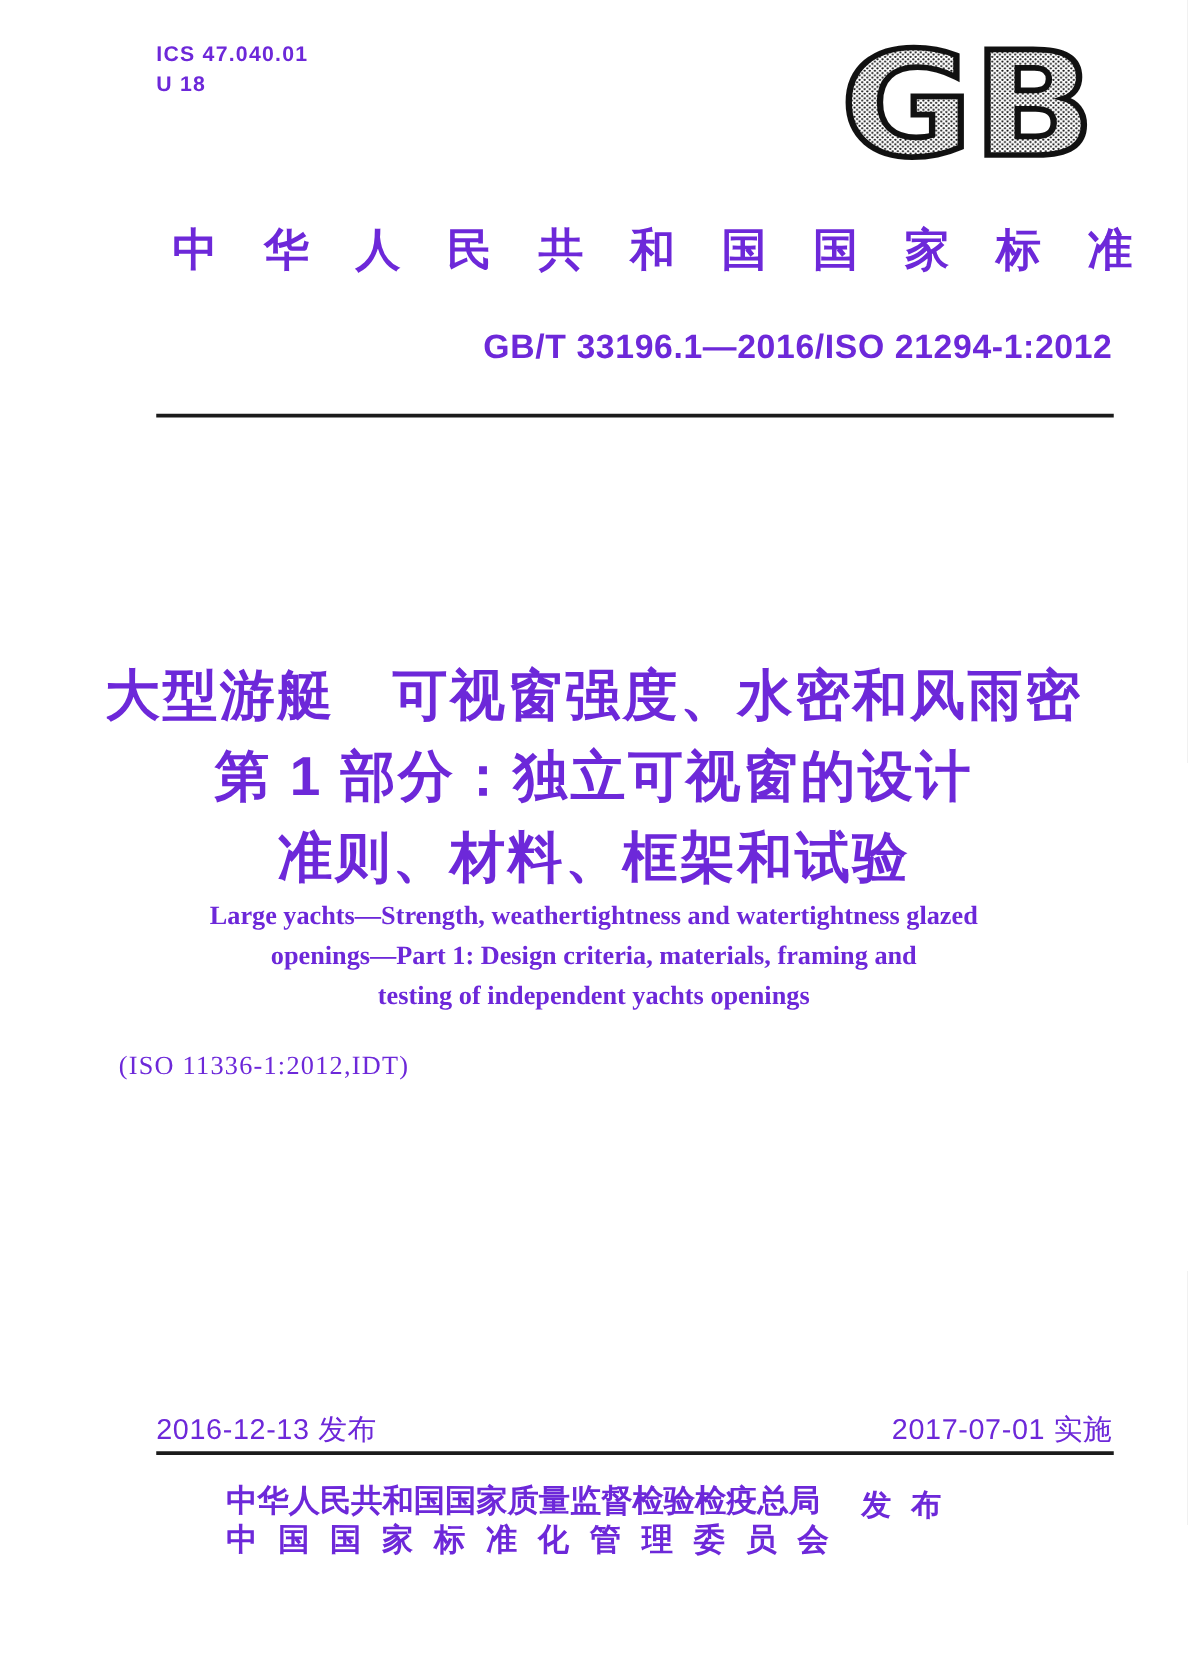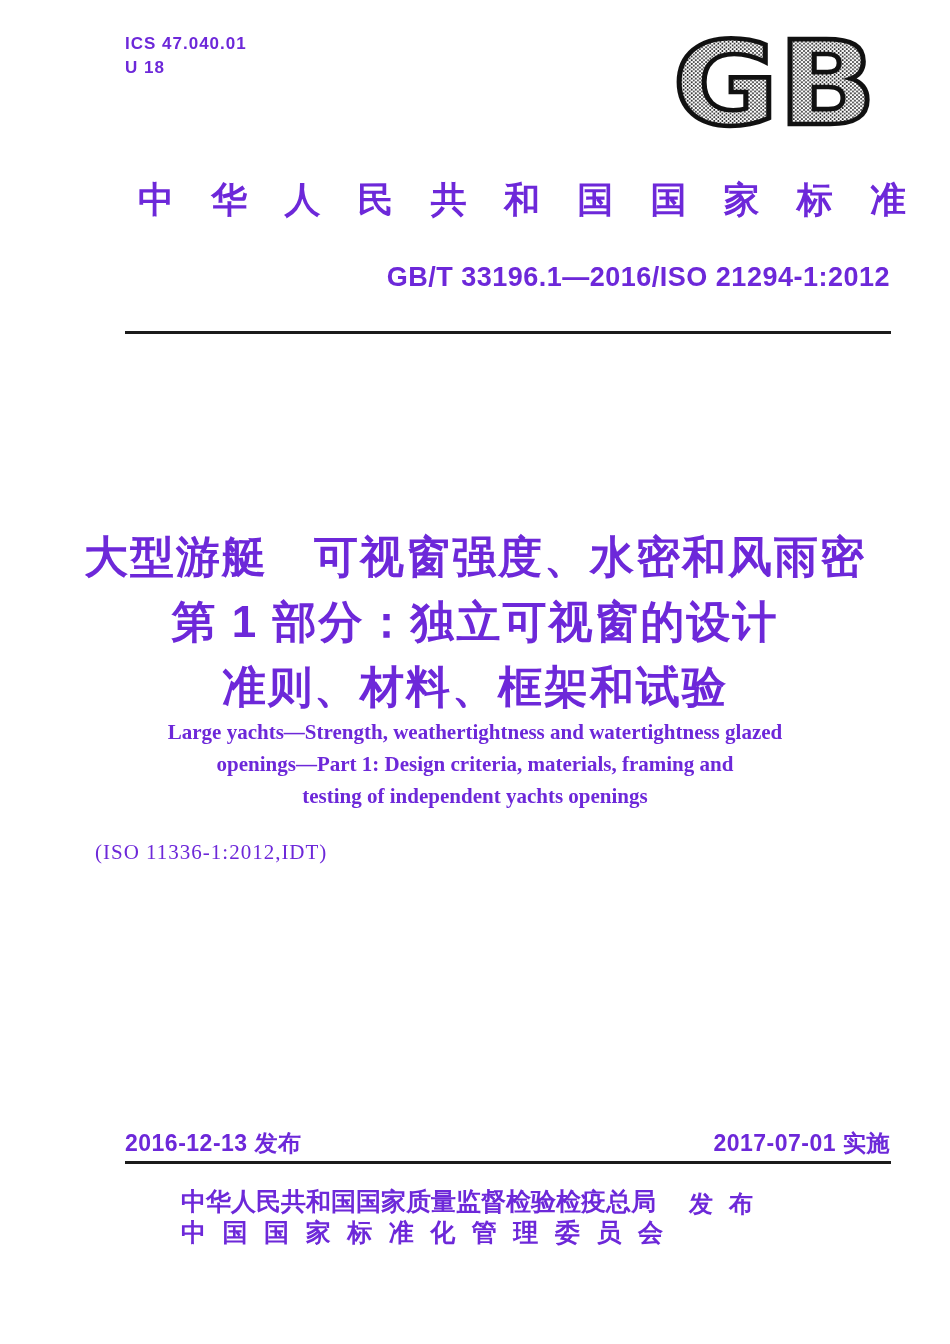--- a/index.html
+++ b/index.html
@@ -106,21 +106,21 @@
   
   .dates-row {
     position: absolute;
     left: 125px;
     top: 1128px;
     width: 765px;
     display: flex;
     justify-content: space-between;
     font-family: "Liberation Sans", sans-serif;
     font-size: 23px;
-    font-weight: 700;
+    font-weight: 400;
     letter-spacing: 0.5px;
   }
   
   .issuers-row {
     position: absolute;
     left: 0;
     top: 1186px;
     width: 950px;
     display: flex;
     justify-content: center;

